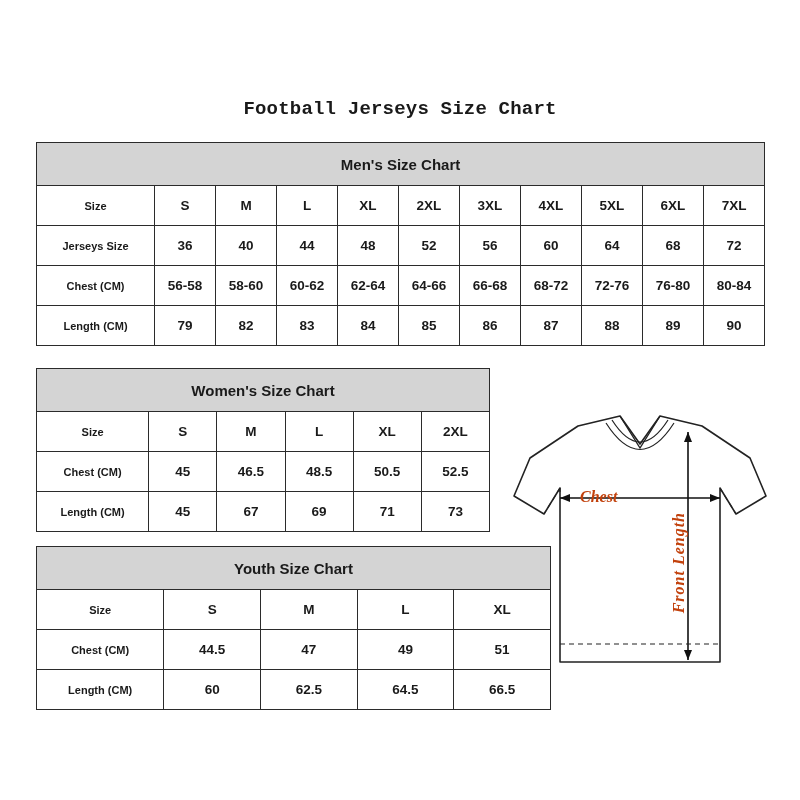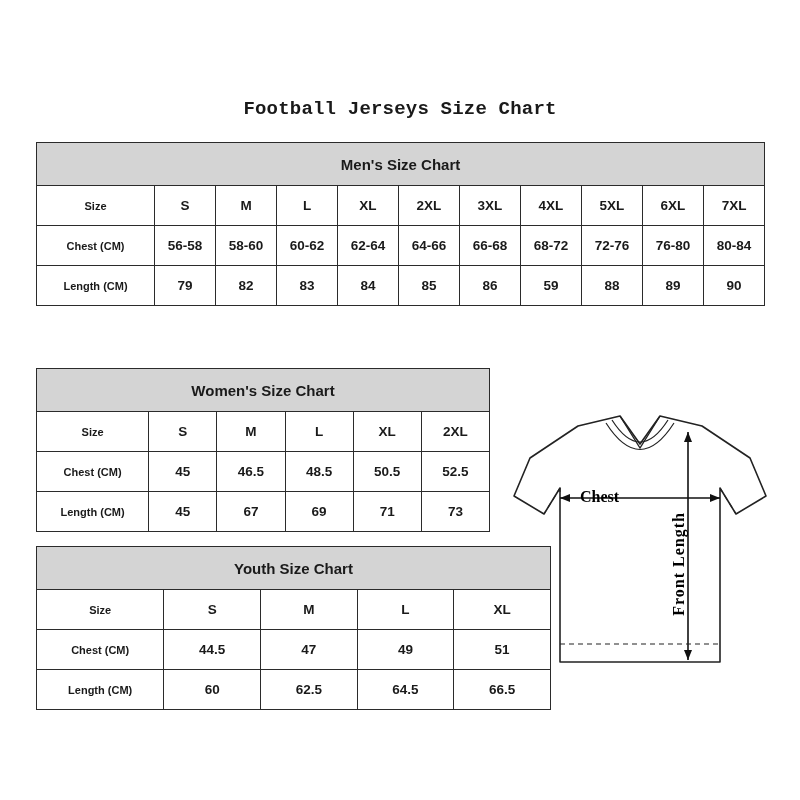--- a/index.html
+++ b/index.html
@@ -93,23 +93,24 @@
     position: absolute;
     left: 500px;
     top: 392px;
     width: 280px;
     height: 300px;
   }
   #shirt-diagram svg { display: block; }
   .diagram-label {
     position: absolute;
     font-family: "Liberation Serif", serif;
+    font-style: italic;
     font-weight: bold;
     font-size: 16px;
-    color: #000000;
+    color: #c2410c;
     white-space: nowrap;
   }
   #chest-label {
     left: 80px;
     top: 96px;
   }
   #front-length-label {
     left: 170px;
     top: 120px;
     writing-mode: vertical-rl;
@@ -152,41 +153,54 @@
           <td>L</td>
           <td>XL</td>
           <td>2XL</td>
           <td>3XL</td>
           <td>4XL</td>
           <td>5XL</td>
           <td>6XL</td>
           <td>7XL</td>
         </tr>
         <tr>
+          <td class="row-head">Jerseys Size</td>
+          <td>36</td>
+          <td>40</td>
+          <td>44</td>
+          <td>48</td>
+          <td>52</td>
+          <td>56</td>
+          <td>60</td>
+          <td>64</td>
+          <td>68</td>
+          <td>72</td>
+        </tr>
+        <tr>
           <td class="row-head">Chest (CM)</td>
           <td>56-58</td>
           <td>58-60</td>
           <td>60-62</td>
           <td>62-64</td>
           <td>64-66</td>
           <td>66-68</td>
           <td>68-72</td>
           <td>72-76</td>
           <td>76-80</td>
           <td>80-84</td>
         </tr>
         <tr>
           <td class="row-head">Length (CM)</td>
           <td>79</td>
           <td>82</td>
           <td>83</td>
           <td>84</td>
           <td>85</td>
           <td>86</td>
-          <td>59</td>
+          <td>87</td>
           <td>88</td>
           <td>89</td>
           <td>90</td>
         </tr>
       </tbody>
     </table>
   </div>
 
   <div id="womens-table-wrap">
     <table id="womens-table" class="size-table">

